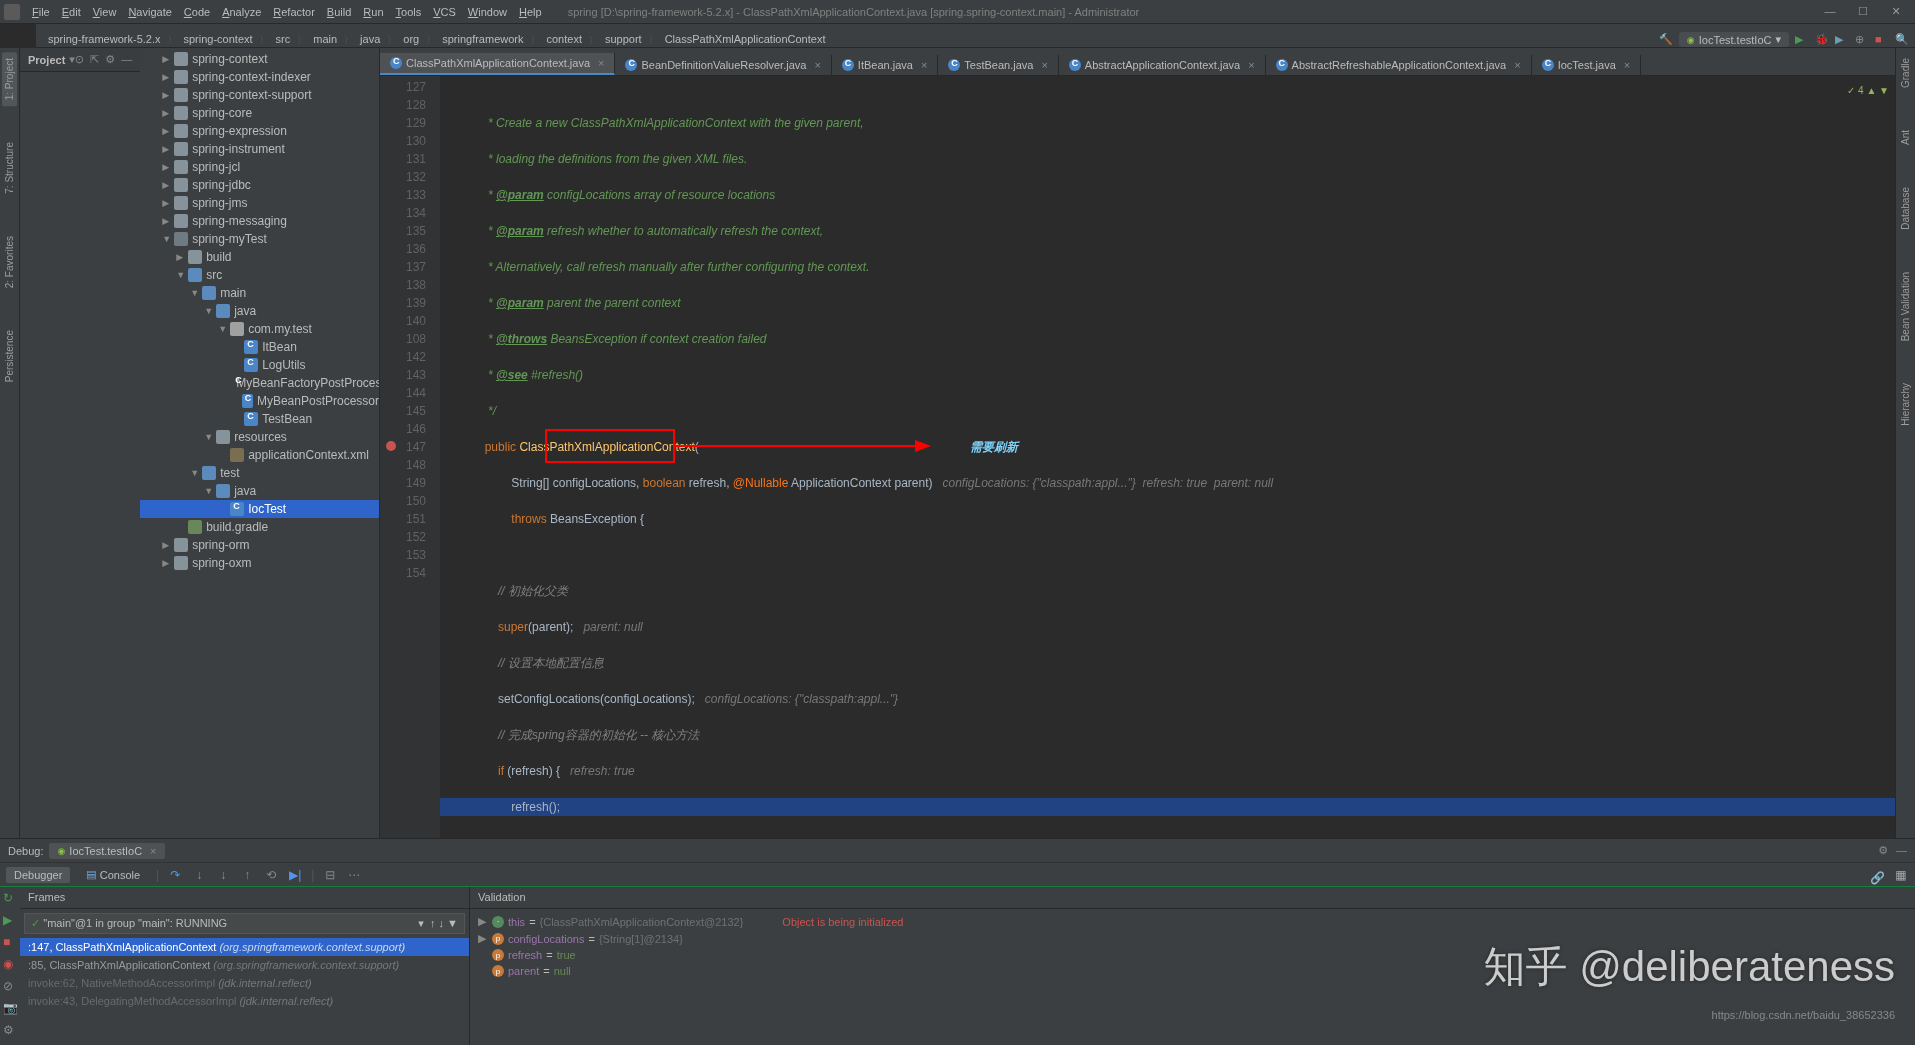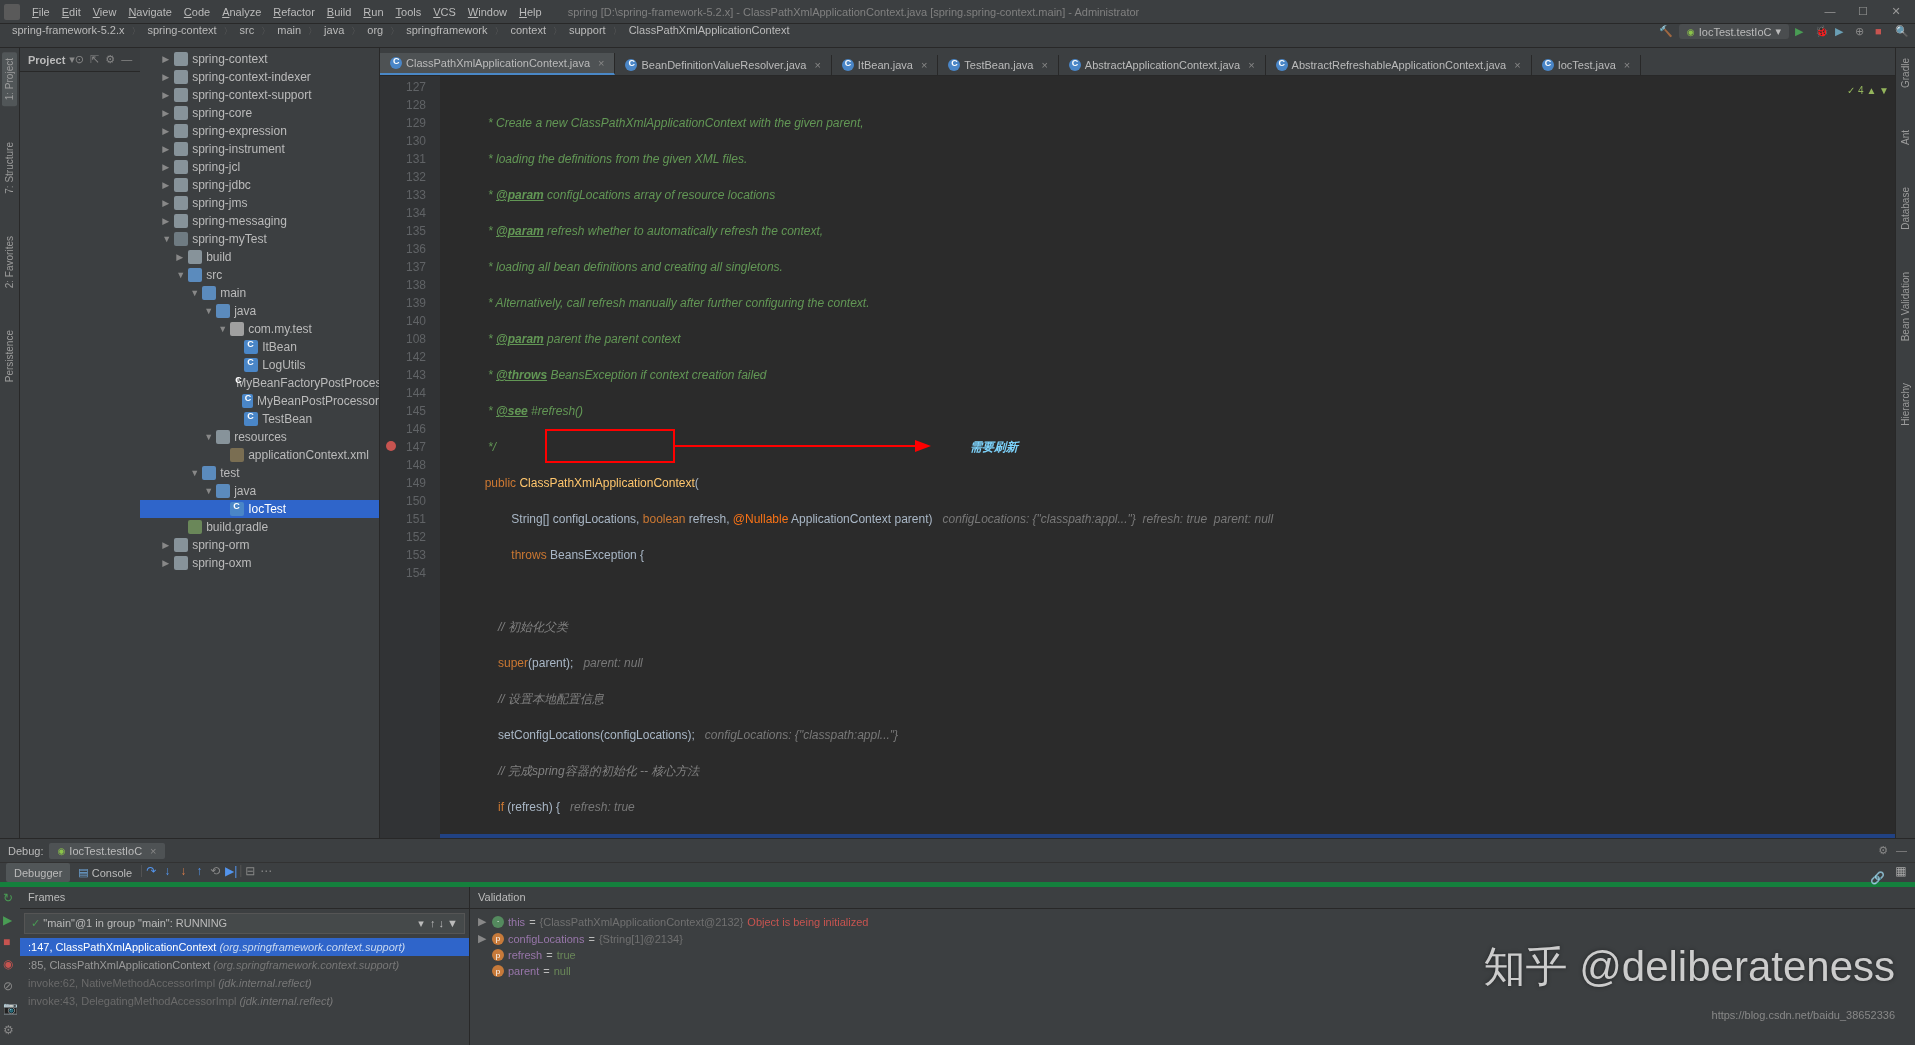--- a/index.html
+++ b/index.html
@@ -6,21 +6,21 @@
 body { background: #2b2b2b; color: #bbbbbb; font-size: 12px; overflow: hidden; width: 1915px; height: 1045px; position: relative; }
 
 
 .titlebar { height: 24px; background: #3c3f41; display: flex; align-items: center; padding: 0 4px; color: #8a8a8a; font-size: 11px; border-bottom: 1px solid #282828; }
 .titlebar .logo { width: 16px; height: 16px; background: #5a5a5a; margin-right: 6px; border-radius: 2px; }
 .titlebar .menus span { padding: 0 6px; cursor: pointer; color: #bbbbbb; }
 .titlebar .title { flex: 1; text-align: left; margin-left: 20px; color: #808080; }
 .titlebar .winbtns span { width: 30px; display: inline-block; text-align: center; color: #999; }
 
 
-.navbar { height: 24px; background: #3c3f41; display: flex; align-items: flex-start; padding: 0 6px; font-size: 11px; color: #bbbbbb; border-bottom: 1px solid #282828; }
+.navbar { height: 24px; background: #3c3f41; display: flex; align-items: flex-end; padding: 0 6px; font-size: 11px; color: #bbbbbb; border-bottom: 1px solid #282828; margin-left: 36px; }
 .navbar .crumb { padding: 1px 6px; border-radius: 3px; }
 .navbar .sep::after { content: "〉"; color: #606060; margin: 0 1px; font-size: 9px; }
 .navbar .right { margin-left: auto; display: flex; align-items: center; gap: 6px; }
 .navbar .runsel { background: #4a4d4f; padding: 1px 8px; border-radius: 3px; display:flex; align-items:center; gap:4px;}
 .navbar .icon { width: 14px; height: 14px; display: inline-block; }
 .icon-play { color: #499c54; }
 .icon-debug { color: #499c54; }
 .icon-stop { color: #c75450; }
 
 
@@ -71,21 +71,21 @@
 .redbox { border:2px solid #ff0000; position:absolute; }
 .redtext { color:#7dd3fc; font-style:italic; font-weight:bold; position:absolute; }
 .code-indicators { position:absolute; right:6px; top:6px; display:flex; gap:4px; align-items:center; font-size:10px; color:#94b55c; }
 
 
 .debug { height:360px; background:#3c3f41; border-top:1px solid #282828; display:flex; flex-direction:column; }
 .debug-header { height:24px; display:flex; align-items:center; padding:0 8px; font-size:11px; border-bottom:1px solid #323232; }
 .debug-header .lbl { color:#bbbbbb; }
 .debug-header .run-tab { background:#4e5254; padding:2px 8px; margin-left:6px; border-radius:2px; display:flex; align-items:center; gap:4px; }
 .debug-header .right-icons { margin-left:auto; display:flex; gap:8px; color:#888; }
-.debug-toolbar { height:24px; display:flex; padding:0 6px; border-bottom:5px solid #15803d; }
+.debug-toolbar { height:24px; display:flex; align-items:center; padding:0 6px; gap:8px; border-bottom:1px solid #15803d; }
 .debug-toolbar .tool { width:16px; height:16px; display:flex; align-items:center; justify-content:center; color:#aaa; cursor:pointer; }
 .debug-toolbar .tab-btn { padding:2px 8px; font-size:11px; background:#515658; border-radius:2px; cursor:pointer; display:flex; align-items:center; gap:3px; }
 .debug-body { flex:1; display:flex; }
 .debug-left { width:20px; background:#3c3f41; display:flex; flex-direction:column; align-items:center; padding-top:4px; gap:8px; }
 .debug-left .btn { width:14px; height:14px; color:#499c54; cursor:pointer; }
 .frames-panel { width:450px; border-right:1px solid #282828; display:flex; flex-direction:column; }
 .panel-title { height:22px; padding:4px 8px; font-size:11px; color:#bbbbbb; background:#3c3f41; border-bottom:1px solid #282828; }
 .thread-select { margin:4px; background:#45494a; border:1px solid #555; color:#bbb; padding:3px 6px; font-size:11px; display:flex; align-items:center; justify-content:space-between; }
 .frame-list { flex:1; overflow:auto; }
 .frame { padding:3px 8px; font-size:11px; color:#999; cursor:pointer; white-space:nowrap; overflow:hidden; text-overflow:ellipsis; }
@@ -94,21 +94,21 @@
 .frame.selected .pkg { color:#c8d8f0; }
 .frame.dim { color:#6a6a6a; }
 .vars-panel { flex:1; display:flex; flex-direction:column; }
 .var-list { flex:1; padding:4px; overflow:auto; }
 .var { padding:2px 4px; font-size:11px; display:flex; align-items:center; gap:4px; }
 .var .vicon { width:12px; height:12px; border-radius:50%; display:inline-flex; align-items:center; justify-content:center; font-size:8px; color:#fff; }
 .vi-p { background:#c77a3a; } .vi-m { background:#548a5e; }
 .var .name { color:#9876aa; }
 .var .val { color:#6a8759; }
 .var .type-hint { color:#707070; }
-.var .obj-init { color:#c75450; }
+.var .obj-init { color:#c75450;margin-left:35px; }
 
 .watermark { position:absolute; right:20px; bottom:50px; font-size:42px; color:#ccc; font-weight:500; pointer-events:none; text-shadow:0 0 4px rgba(0,0,0,0.4); }
 .watermark .zh { font-family:"Microsoft YaHei",sans-serif; }
 .blog-url { position:absolute; right:20px; bottom:24px; font-size:11px; color:#888; }
 
 svg.arrow-svg { position:absolute; pointer-events:none; }
 </style>
 </head>
 <body>
 
@@ -378,21 +378,20 @@
           <div>153</div>
           <div>154</div>
           <span class="bp" style="top:365px"></span>
         </div>
       <div class="code" id="code">
         <div class="code-indicators"><span>✓ 4 ▲ ▼</span></div>
 <div class="ln"><span class="doc">           <span> * Create a new ClassPathXmlApplicationContext with the given parent,</span></span></div>
 <div class="ln"><span class="doc">           <span> * loading the definitions from the given XML files.</span></span></div>
 <div class="ln"><span class="doc">            * <span class="doctag">@param</span><span> configLocations array of resource locations</span></span></div>
 <div class="ln"><span class="doc">            * <span class="doctag">@param</span><span> refresh whether to automatically refresh the context,</span></span></div>
-<div class="ln"><span class="doc">           <span> * loading all bean definitions and creating all singletons.</span></span></div>
 <div class="ln"><span class="doc">           <span> * Alternatively, call refresh manually after further configuring the context.</span></span></div>
 <div class="ln"><span class="doc">            * <span class="doctag">@param</span><span> parent the parent context</span></span></div>
 <div class="ln"><span class="doc">            * <span class="doctag">@throws</span><span> BeansException if context creation failed</span></span></div>
 <div class="ln"><span class="doc">            * <span class="doctag">@see</span><span> #refresh()</span></span></div>
 <div class="ln"><span class="doc">           <span> */</span></span></div>
 <div class="ln">           <span class="kw">public </span><span class="fn">ClassPathXmlApplicationContext</span><span>(</span></div>
 <div class="ln">                   <span>String[] configLocations, </span><span class="kw">boolean </span><span>refresh, </span><span class="ann">@Nullable </span><span>ApplicationContext parent)   </span><span class="param-hint">configLocations: {"classpath:appl..."}  refresh: true  parent: null</span></div>
 <div class="ln">                   <span class="kw">throws </span><span>BeansException {</span></div>
 <div class="ln"> </div>
 <div class="ln">               <span class="cmt">// 初始化父类</span></div>

